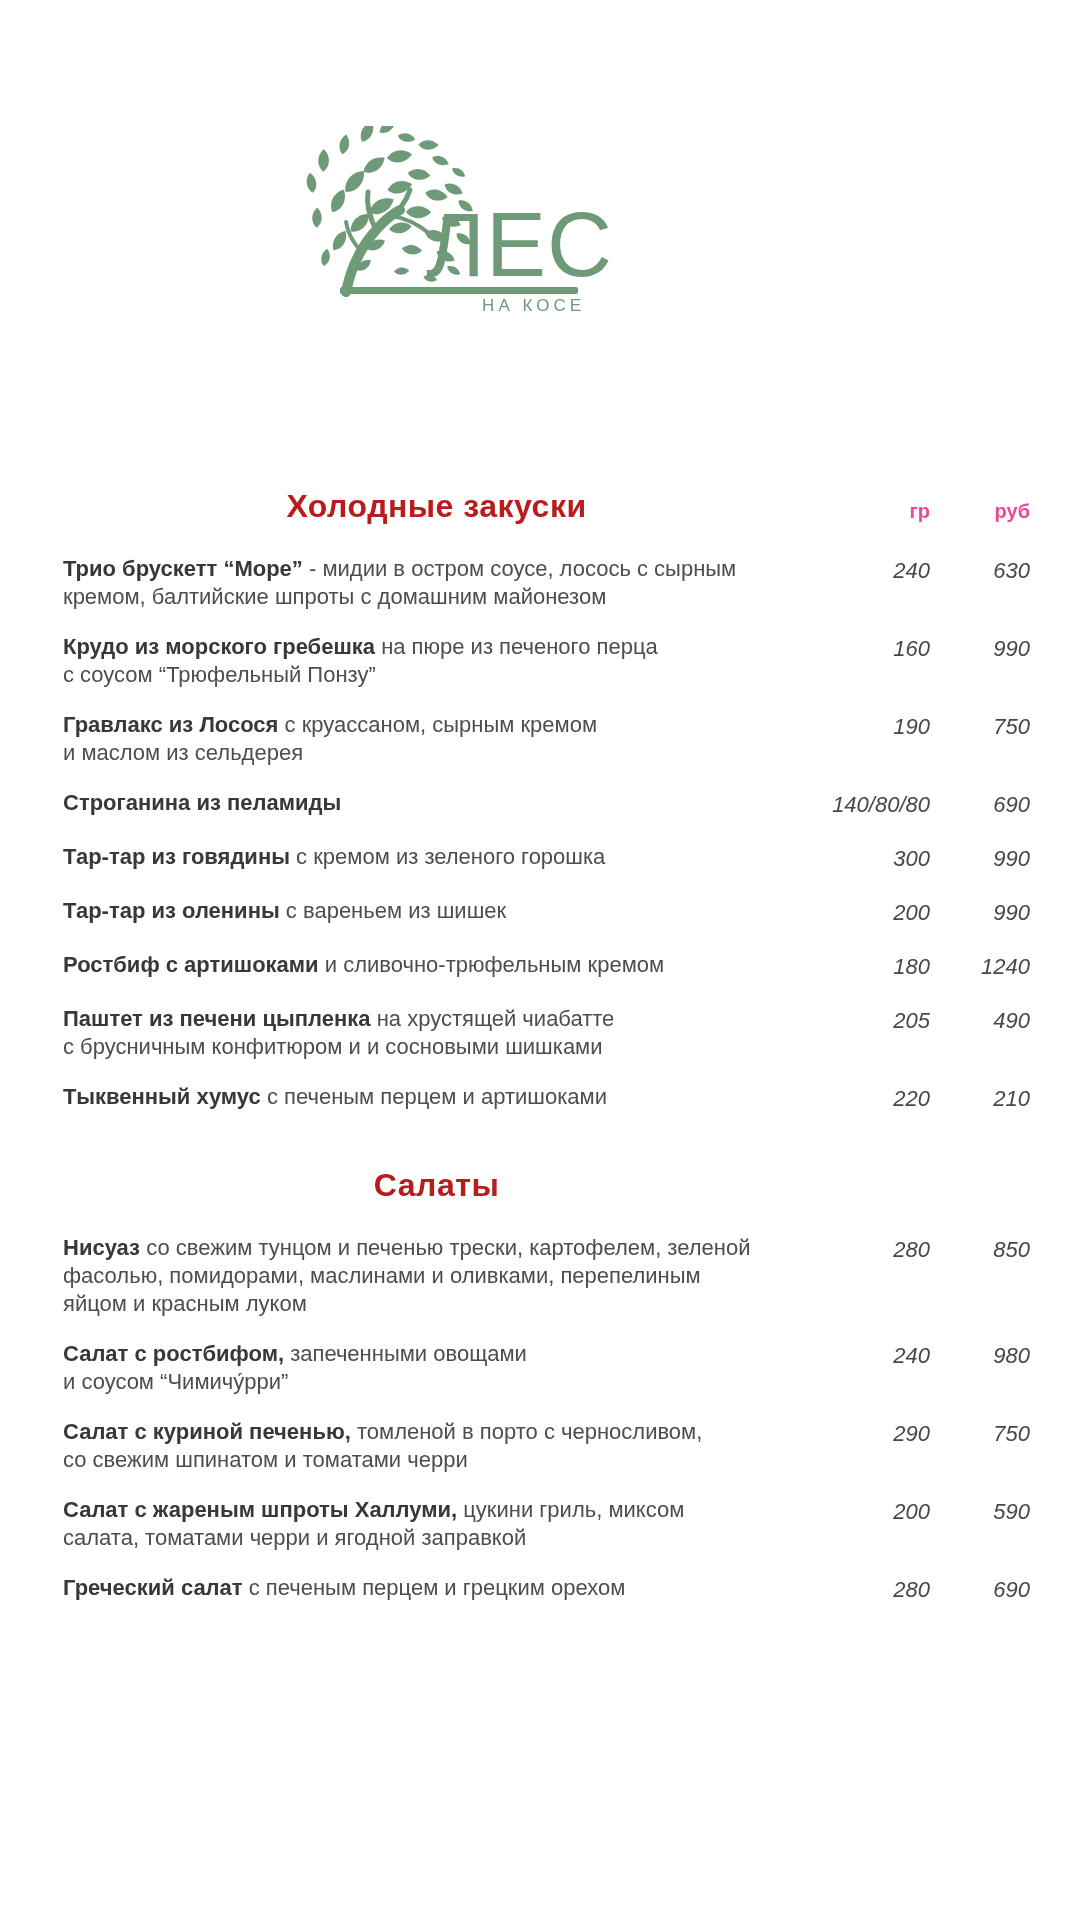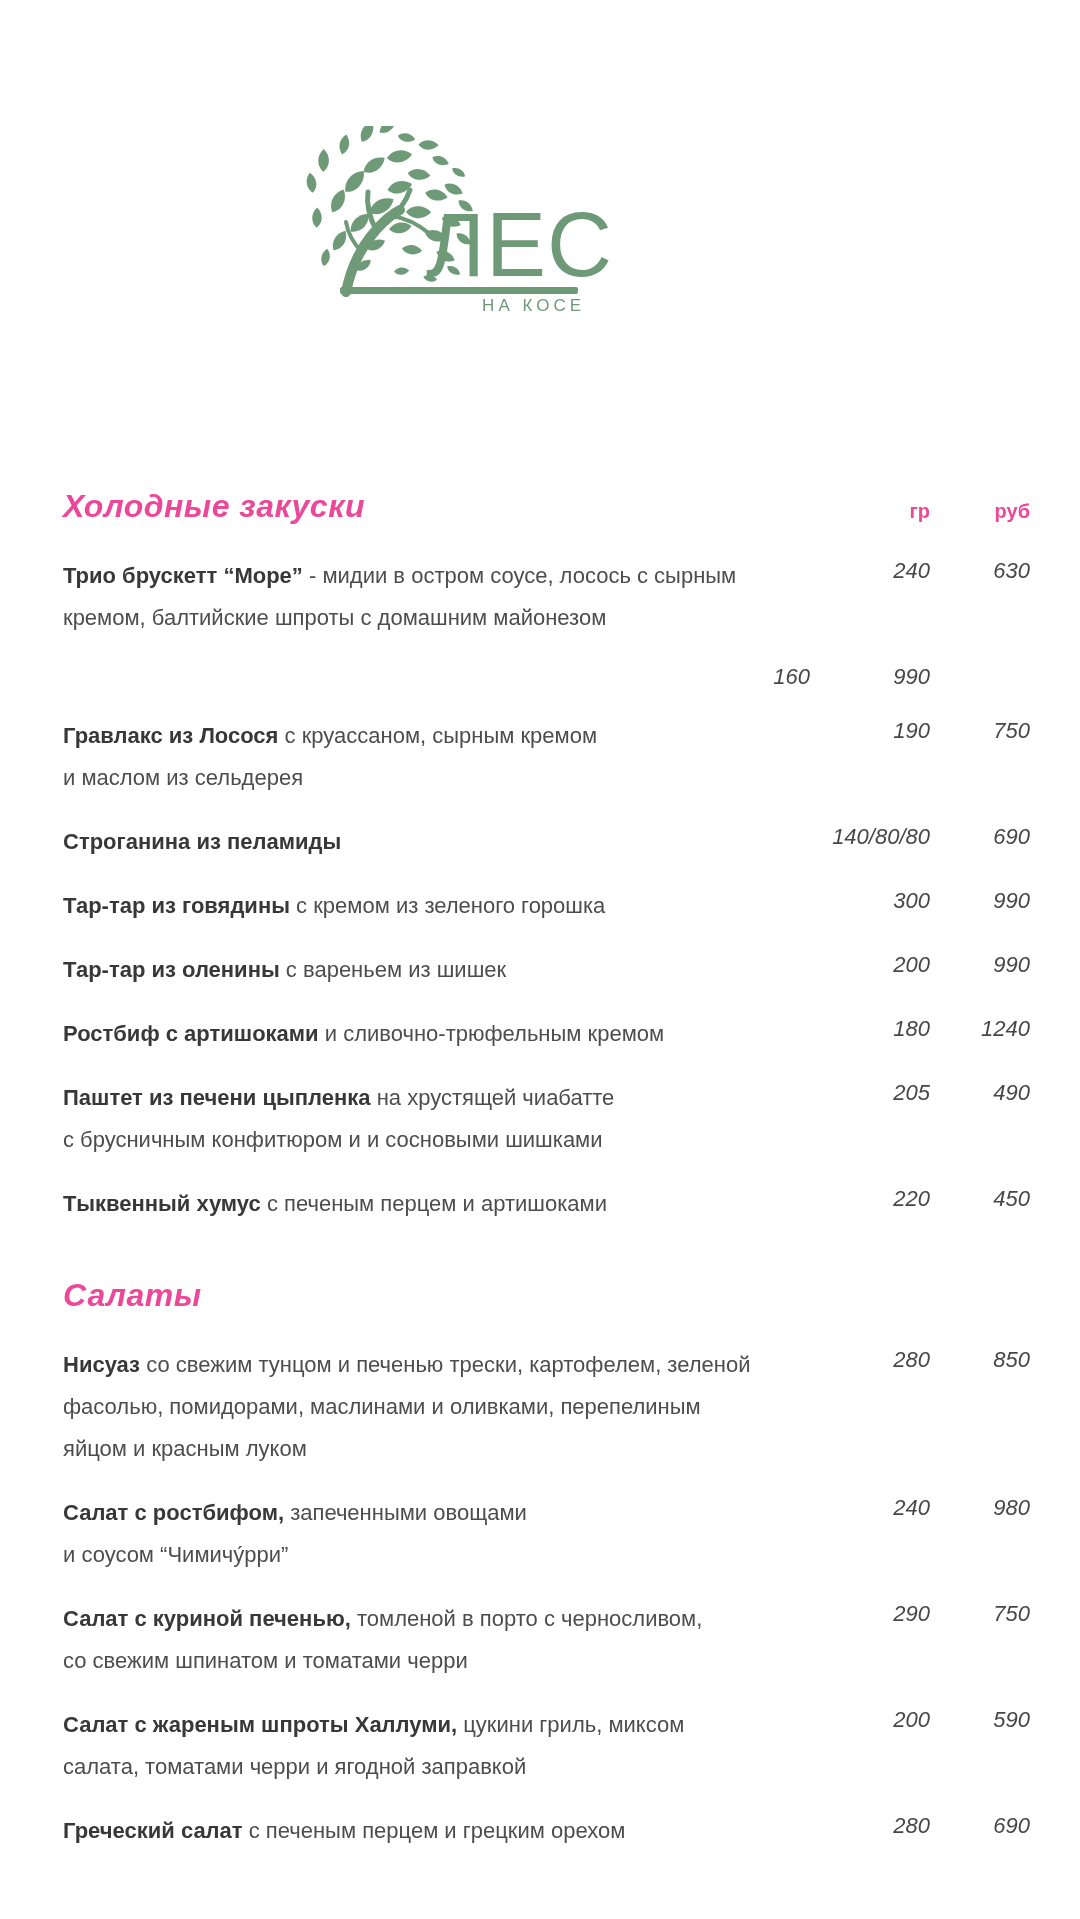--- a/index.html
+++ b/index.html
@@ -15,27 +15,27 @@
   .logo-subtitle { position:absolute; right:7px; top:170px; font-size:17px; letter-spacing:4px;
                    color:#6E9A78; font-weight:500; white-space:nowrap; }
 
   
   .menu { position:absolute; left:63px; top:488px; width:967px; }
   .menu-section { width:100%; }
   .menu-section + .menu-section { margin-top:52px; }
 
   .section-head { display:grid; grid-template-columns:747px 120px 100px; align-items:end;
                   margin-bottom:30px; }
-  .section-title { grid-column:1; text-align:left; font-size:32px; font-weight:700;
-                   color:#ec4899; letter-spacing:0.5px;font-style:italic; }
+  .section-title { grid-column:1; text-align:center; font-size:32px; font-weight:700;
+                   color:#b91c1c; letter-spacing:0.5px; }
   .col-label { text-align:right; font-size:20px; font-weight:700; color:#ec4899;
                padding-bottom:4px; line-height:1; }
 
   .item { display:grid; grid-template-columns:747px 120px 100px; margin-bottom:22px; }
-  .item-text { font-size:22px; line-height:42px; color:#4D4D4D; padding-right:20px; }
+  .item-text { font-size:22px; line-height:28px; color:#4D4D4D; padding-right:20px; }
   .item-name { font-weight:700; color:#383838; }
   .item-desc { white-space:pre-line; }
   .item-grams, .item-price { text-align:right; font-size:22px; line-height:32px;
                              color:#474747; white-space:nowrap;font-style:italic; }
 </style>
 </head>
 <body>
 
 <div class="page">
 
@@ -106,20 +106,22 @@
           <div class="col-label">гр</div>
           <div class="col-label">руб</div>
         </div>
         <div class="item">
           <div class="item-text"><span class="item-name">Трио брускетт “Море”</span> <span class="item-desc">- мидии в остром соусе, лосось с сырным
 кремом, балтийские шпроты с домашним майонезом</span></div>
           <div class="item-grams">240</div>
           <div class="item-price">630</div>
         </div>
         <div class="item">
+          <div class="item-text"><span class="item-name">Крудо из морского гребешка</span> <span class="item-desc">на пюре из печеного перца
+с соусом “Трюфельный Понзу”</span></div>
           <div class="item-grams">160</div>
           <div class="item-price">990</div>
         </div>
         <div class="item">
           <div class="item-text"><span class="item-name">Гравлакс из Лосося</span> <span class="item-desc">с круассаном, сырным кремом
 и маслом из сельдерея</span></div>
           <div class="item-grams">190</div>
           <div class="item-price">750</div>
         </div>
         <div class="item">
@@ -144,21 +146,21 @@
         </div>
         <div class="item">
           <div class="item-text"><span class="item-name">Паштет из печени цыпленка</span> <span class="item-desc">на хрустящей чиабатте
 с брусничным конфитюром и и сосновыми шишками</span></div>
           <div class="item-grams">205</div>
           <div class="item-price">490</div>
         </div>
         <div class="item">
           <div class="item-text"><span class="item-name">Тыквенный хумус</span> <span class="item-desc">с печеным перцем и артишоками</span></div>
           <div class="item-grams">220</div>
-          <div class="item-price">450</div>
+          <div class="item-price">210</div>
         </div>
       </section>
       <section class="menu-section">
         <div class="section-head">
           <h2 class="section-title">Салаты</h2>
         </div>
         <div class="item">
           <div class="item-text"><span class="item-name">Нисуаз</span> <span class="item-desc">со свежим тунцом и печенью трески, картофелем, зеленой
 фасолью, помидорами, маслинами и оливками, перепелиным
 яйцом и красным луком</span></div>

